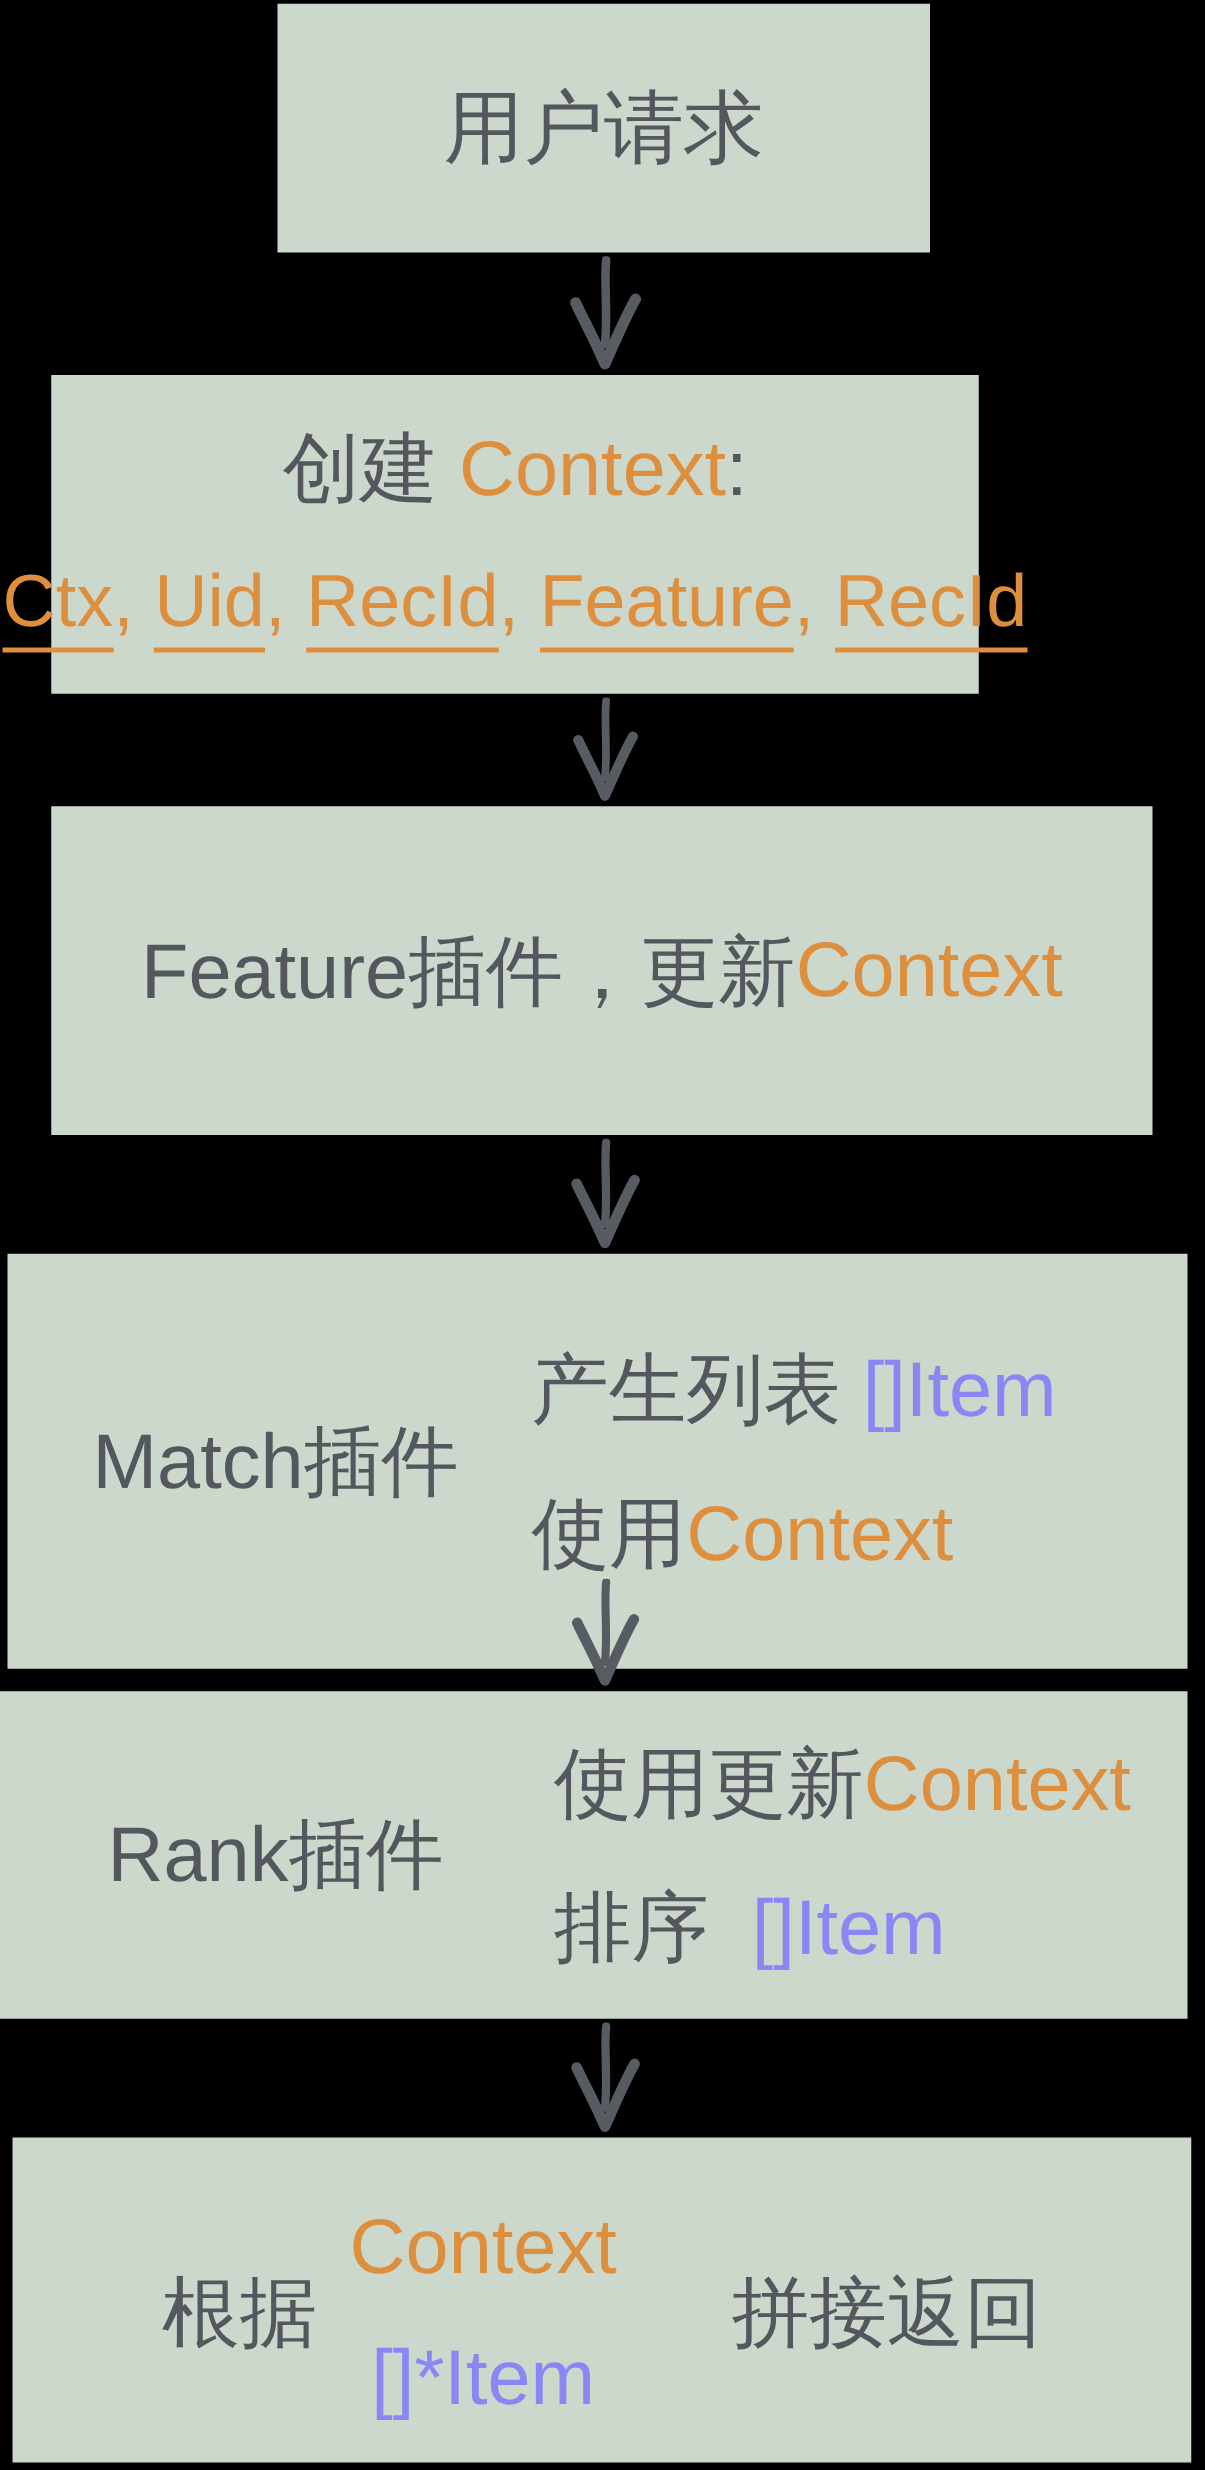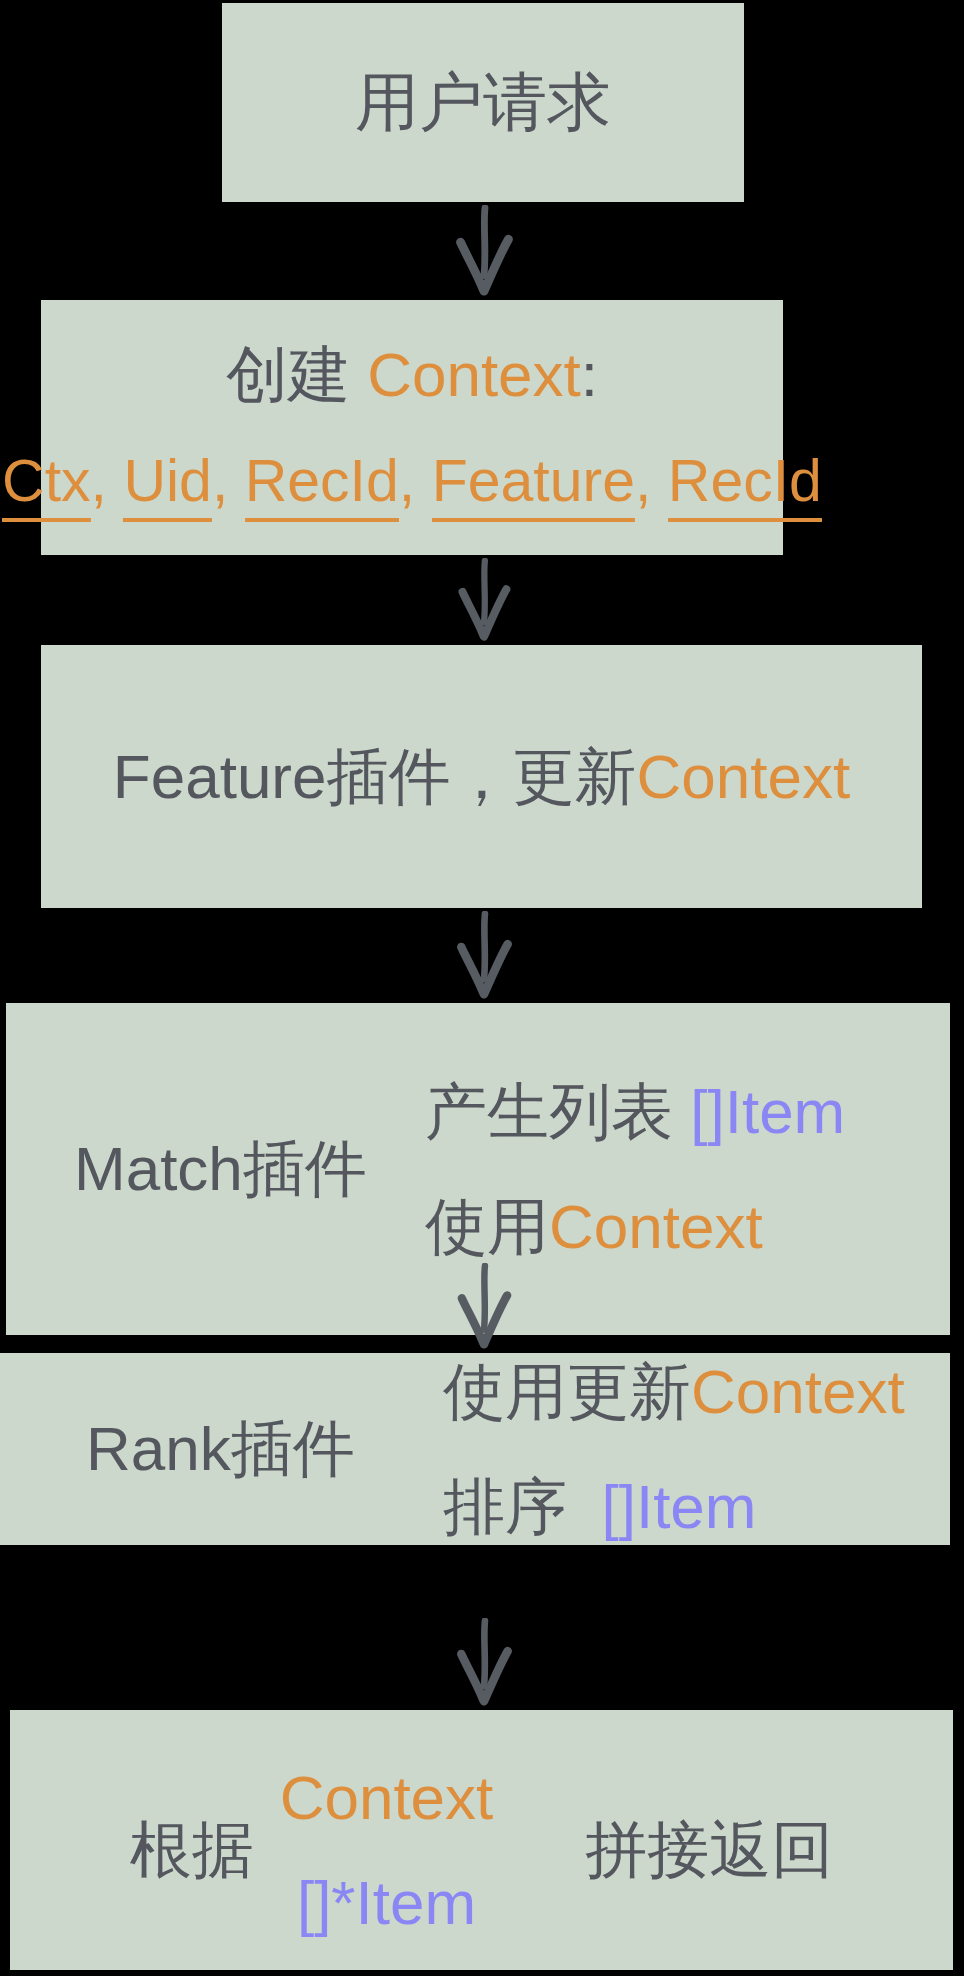--- a/index.html
+++ b/index.html
@@ -19,21 +19,21 @@
   .t-orange{color:var(--accent_orange,#dd8f3e);}
   .t-purple{color:var(--accent_purple,#8a87f5);}
   .bindtxt{white-space:pre;}
   .box1{left:222px;top:3px;width:522px;height:199px;font-size:64px;}
   .box2{left:41px;top:300px;width:742px;height:255px;flex-direction:column;row-gap:30px;font-size:62px;}
   .box2 .line{display:flex;align-items:baseline;justify-content:center;}
   .box2 .line2{font-size:59px;}
   .uword{display:inline-block;border-bottom:4px solid var(--accent_orange,#dd8f3e);padding-bottom:3px;}
   .box3{left:41px;top:645px;width:881px;height:263px;font-size:62px;}
   .box4{left:6px;top:1003px;width:944px;height:332px;justify-content:flex-start;padding-left:68px;box-sizing:border-box;font-size:62px;}
-  .box5{left:0;top:1353px;width:950px;height:192px;justify-content:flex-start;padding-left:86px;box-sizing:border-box;font-size:62px;}
+  .box5{left:0;top:1353px;width:950px;height:262px;justify-content:flex-start;padding-left:86px;box-sizing:border-box;font-size:62px;}
   .col-label4{width:351px;flex:0 0 351px;}
   .col-label5{width:357px;flex:0 0 357px;}
   .stack{display:flex;flex-direction:column;row-gap:31px;align-items:flex-start;}
   .box6{left:10px;top:1710px;width:943px;height:260px;font-size:62px;padding-top:20px;box-sizing:border-box;}
   .box6 .mid{display:flex;flex-direction:column;row-gap:34px;align-items:center;margin-left:26px;}
   .box6 .right-text{margin-left:92px;}
   .arrow{position:absolute;width:64px;}
   .a1{left:452px;top:205px;height:92px;}
   .a2{left:452px;top:558px;height:84px;}
   .a3{left:452px;top:911px;height:89px;}

